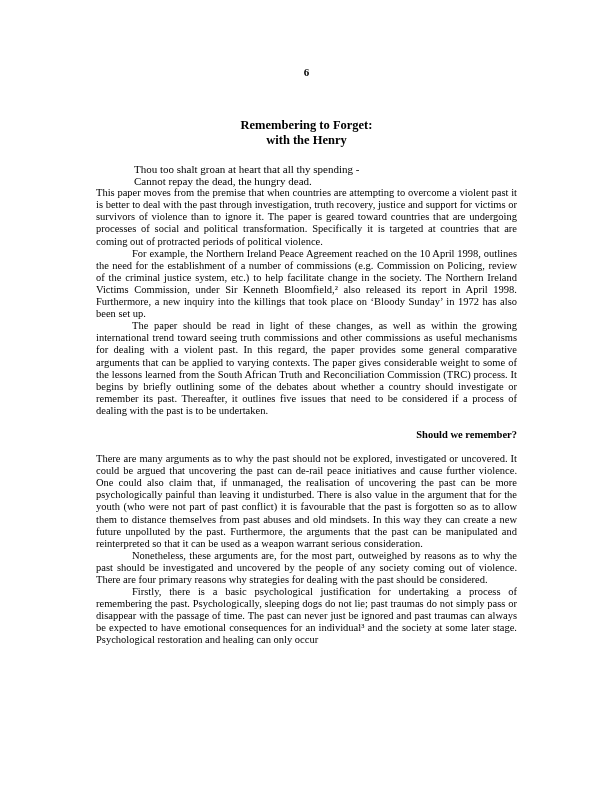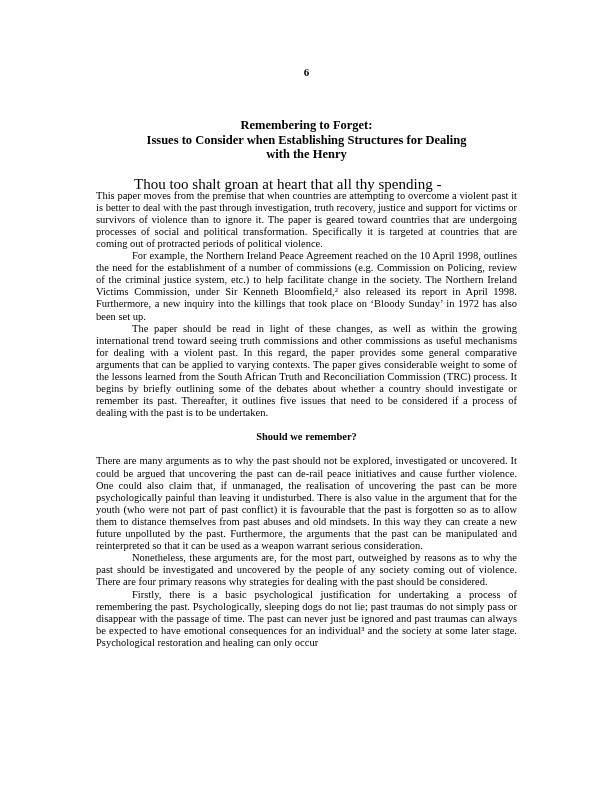--- a/index.html
+++ b/index.html
@@ -42,21 +42,21 @@
     margin-top: 17px;
     text-align: center;
     font-weight: bold;
     font-style: italic;
     font-size: 12px;
     line-height: 14px;
   }
   .epigraph {
     margin-top: 2px;
     margin-left: 38px;
-    font-size: 15px;
+    font-size: 11px;
     line-height: 12.1px;
   }
   .attribution {
     letter-spacing: -0.5px;
     word-spacing: -2.4px;
   }
   .poem-title {
     font-style: italic;
   }
   .body-text {
@@ -69,21 +69,21 @@
     padding: 0;
   }
   .body-text p.indent {
     text-indent: 36px;
   }
   .section-heading {
     font-weight: bold;
     font-size: 10.5px;
     line-height: 12.1px;
     margin: 12px 0;
-    text-align: center;
+    text-align: right;
     font-family: Liberation Serif, serif;
   }
   .bottom-clip {
     position: absolute;
     left: 0;
     top: 765px;
     width: 612px;
     height: 27px;
     background: #ffffff;
   }
@@ -91,27 +91,27 @@
 </head>
 <body>
 
 <div class="page">
   <div class="content">
 
     <div class="page-number">6</div>
 
     <h1 class="title">
       <span class="title-line">Remembering to Forget:</span>
-      <span class="title-line">Issues to Consider when Establishing Structures for Dealing</span>
       <span class="title-line">with the Henry</span>
     </h1>
 
 
     <div class="epigraph">
       <div>Thou too shalt groan at heart that all thy spending -</div>
+      <div>Cannot repay the dead, the hungry dead.</div>
     </div>
 
     <div class="body-text">
       <p>This paper moves from the premise that when countries are attempting to overcome a violent past it is better to deal with the past through investigation, truth recovery, justice and support for victims or survivors of violence than to ignore it.  The paper is geared toward countries that are undergoing processes of social and political transformation. Specifically it is targeted at countries that are coming out of protracted periods of political violence.</p>
       <p class="indent">For example, the Northern Ireland Peace Agreement reached on the 10 April 1998, outlines the need for the establishment of a number of commissions (e.g. Commission on Policing, review of the criminal justice system, etc.) to help facilitate change in the society.  The Northern Ireland Victims Commission, under Sir Kenneth Bloomfield,² also released its report in April 1998.  Furthermore, a new inquiry into the killings that took place on ‘Bloody Sunday’ in 1972 has also been set up.</p>
       <p class="indent">The paper should be read in light of these changes, as well as within the growing international trend toward seeing truth commissions and other commissions as useful mechanisms for dealing with a violent past.  In this regard, the paper provides some general comparative arguments that can be applied to varying contexts.  The paper gives considerable weight to some of the lessons learned from the South African Truth and Reconciliation Commission (TRC) process. It begins by briefly outlining some of the debates about whether a country should investigate or remember its past.  Thereafter, it outlines five issues that need to be considered if a process of dealing with the past is to be undertaken.</p>
 
       <div class="section-heading">Should we remember?</div>
 
       <p>There are many arguments as to why the past should not be explored, investigated or uncovered.  It could be argued that uncovering the past can de-rail peace initiatives and cause further violence.  One could also claim that, if unmanaged, the realisation of uncovering the past can be more psychologically painful than leaving it undisturbed. There is also value in the argument that for the youth (who were not part of past conflict) it is favourable that the past is forgotten so as to allow them to distance themselves from past abuses and old mindsets.  In this way they can create a new future unpolluted by the past.  Furthermore, the arguments that the past can be manipulated and reinterpreted so that it can be used as a weapon warrant serious consideration.</p>

